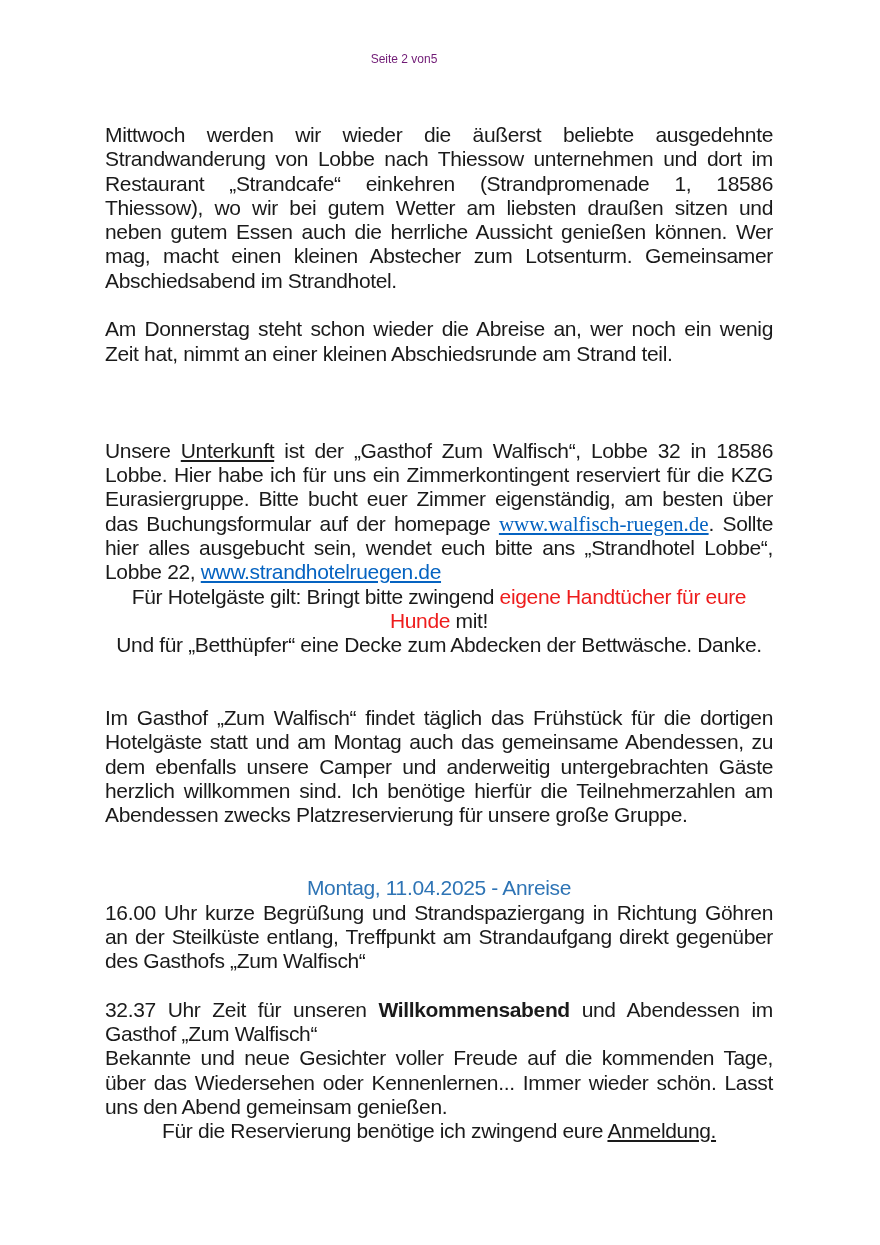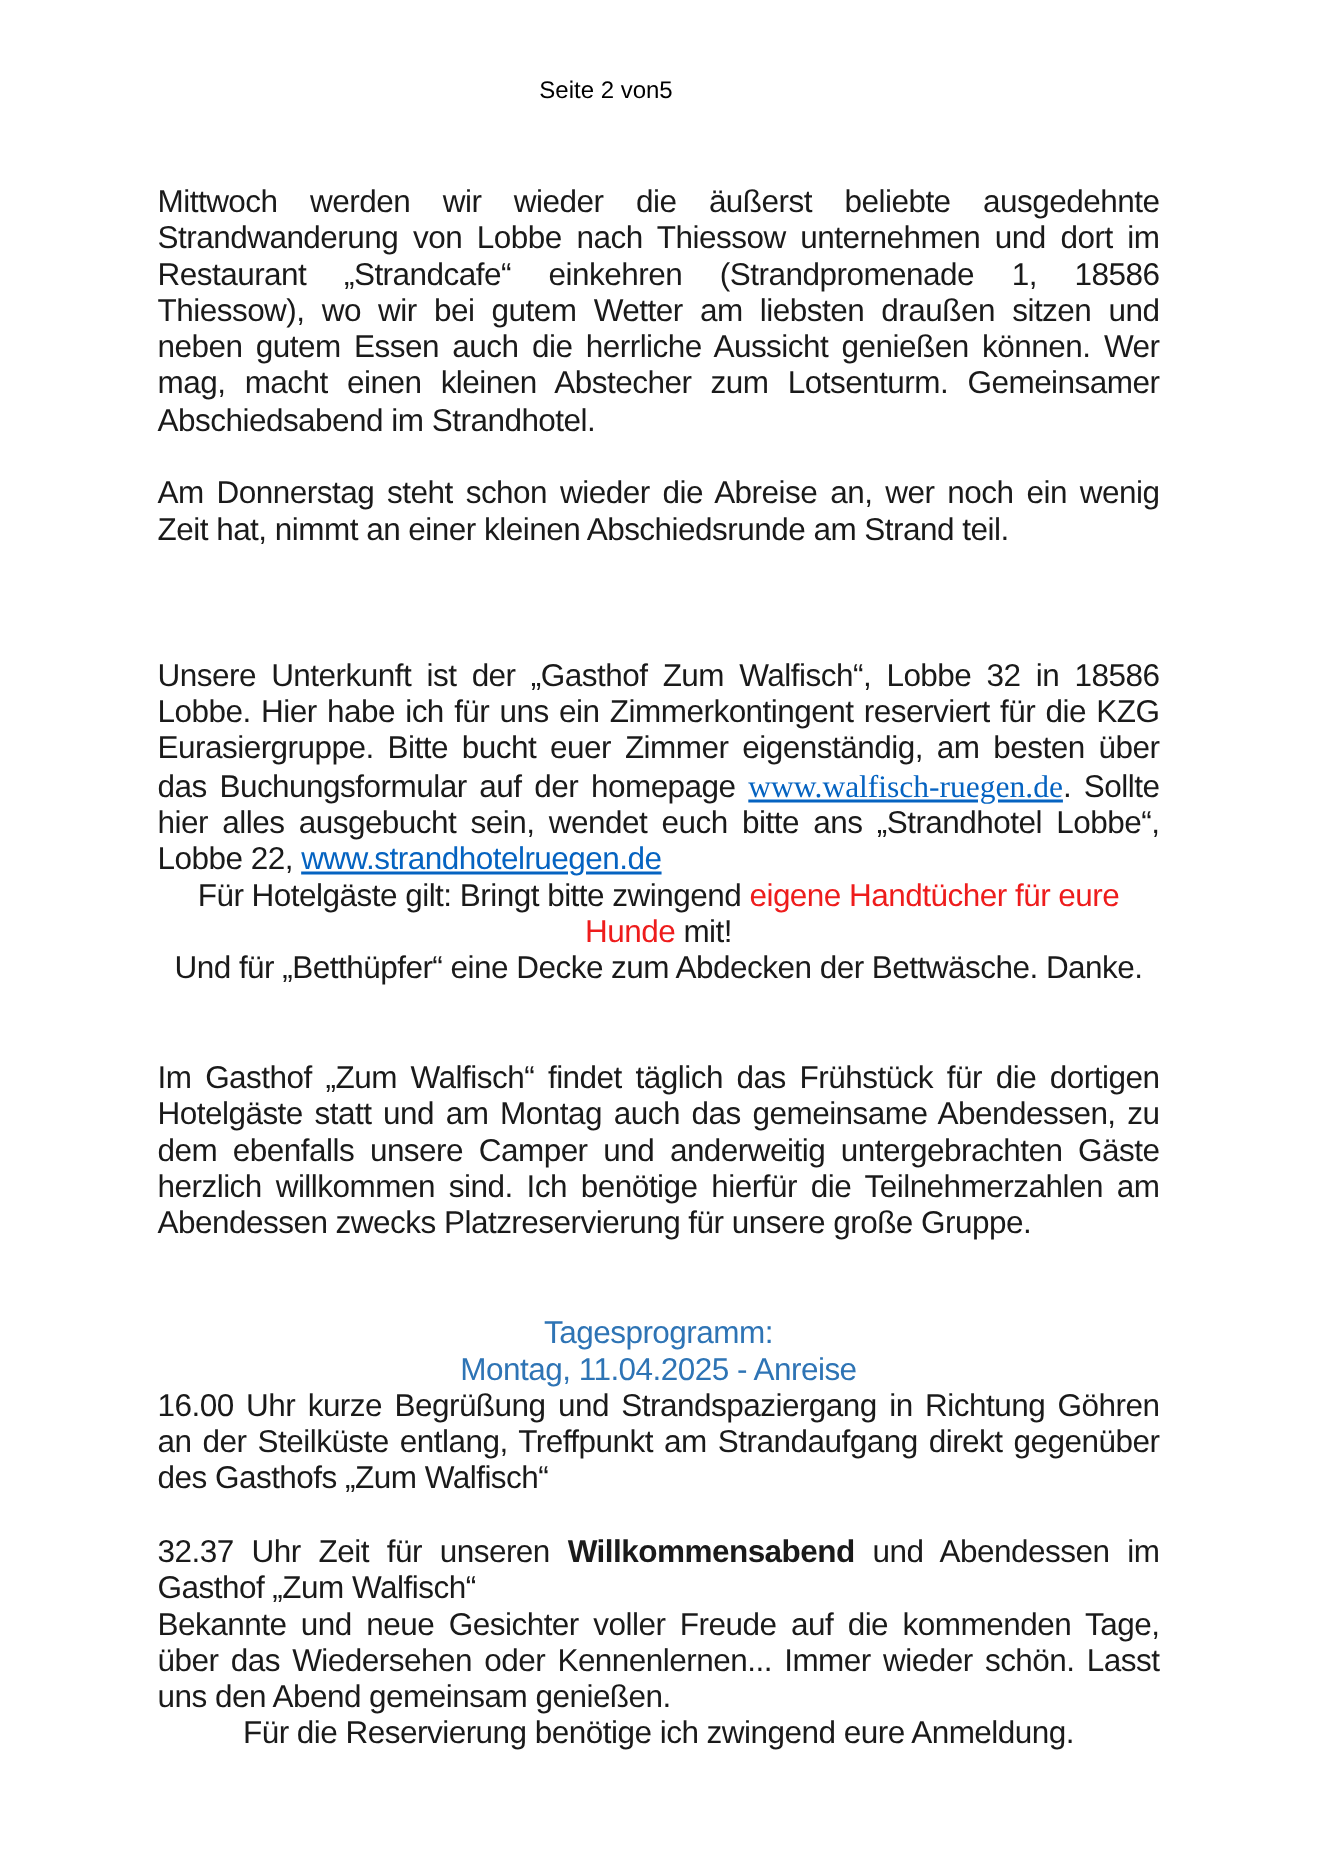--- a/index.html
+++ b/index.html
@@ -14,41 +14,41 @@
       overflow: hidden;
       font-family: "Liberation Sans", sans-serif;
       color: #1a1a1a;
     }
     .page-header {
       position: absolute;
       top: 52px;
       left: 0;
       width: 808px;
       text-align: center;
-      font-size: 16px;
-      color: #000000;
+      font-size: 12px;
+      color: #701a75;
     }
     .content {
       position: absolute;
       left: 105px;
       top: 123px;
       width: 668px;
       font-size: 21px;
       line-height: 24.3px;
       letter-spacing: -0.35px;
     }
     .p {
       margin: 0;
       text-align: justify;
     }
     .p.last-left { text-align-last: left; }
     .gap1 { height: 24.3px; }
     .gap2 { height: 48.6px; }
     .gap3 { height: 72.9px; }
-    .ul { }
+    .ul { text-decoration: underline; }
     .link {
       color: #0563c1;
       text-decoration: underline;
       cursor: pointer;
     }
     .link-serif {
       font-family: "Liberation Serif", serif;
       letter-spacing: 0;
     }
     .red { color: #ee1c1c; }
@@ -79,21 +79,20 @@
 
   <div class="gap1"></div>
 
 
   <div class="gap1"></div>
 
   <p class="p last-left">Im Gasthof „Zum Walfisch“ findet täglich das Frühstück für die dortigen Hotelgäste statt und am Montag auch das gemeinsame Abendessen, zu dem ebenfalls unsere Camper und anderweitig untergebrachten Gäste herzlich willkommen sind. Ich benötige hierfür die Teilnehmerzahlen am Abendessen zwecks Platzreservierung für unsere große Gruppe.</p>
 
   <div class="gap2"></div>
 
-  <p class="p left blue-head ul">Tagesprogramm:</p>
   <p class="p left blue-head">Montag, 11.04.2025 - Anreise</p>
 
   <p class="p last-left">16.00 Uhr kurze Begrüßung und Strandspaziergang in Richtung Göhren an der Steilküste entlang, Treffpunkt am Strandaufgang direkt gegenüber des Gasthofs „Zum Walfisch“</p>
 
   <div class="gap1"></div>
 
   <p class="p last-left"><span>32.37 Uhr Zeit für unseren </span><span class="bold">Willkommensabend</span><span> und Abendessen im Gasthof „Zum Walfisch“</span></p>
 
   <p class="p last-left">Bekannte und neue Gesichter voller Freude auf die kommenden Tage, über das Wiedersehen oder Kennenlernen... Immer wieder schön. Lasst uns den Abend gemeinsam genießen.</p>
 

